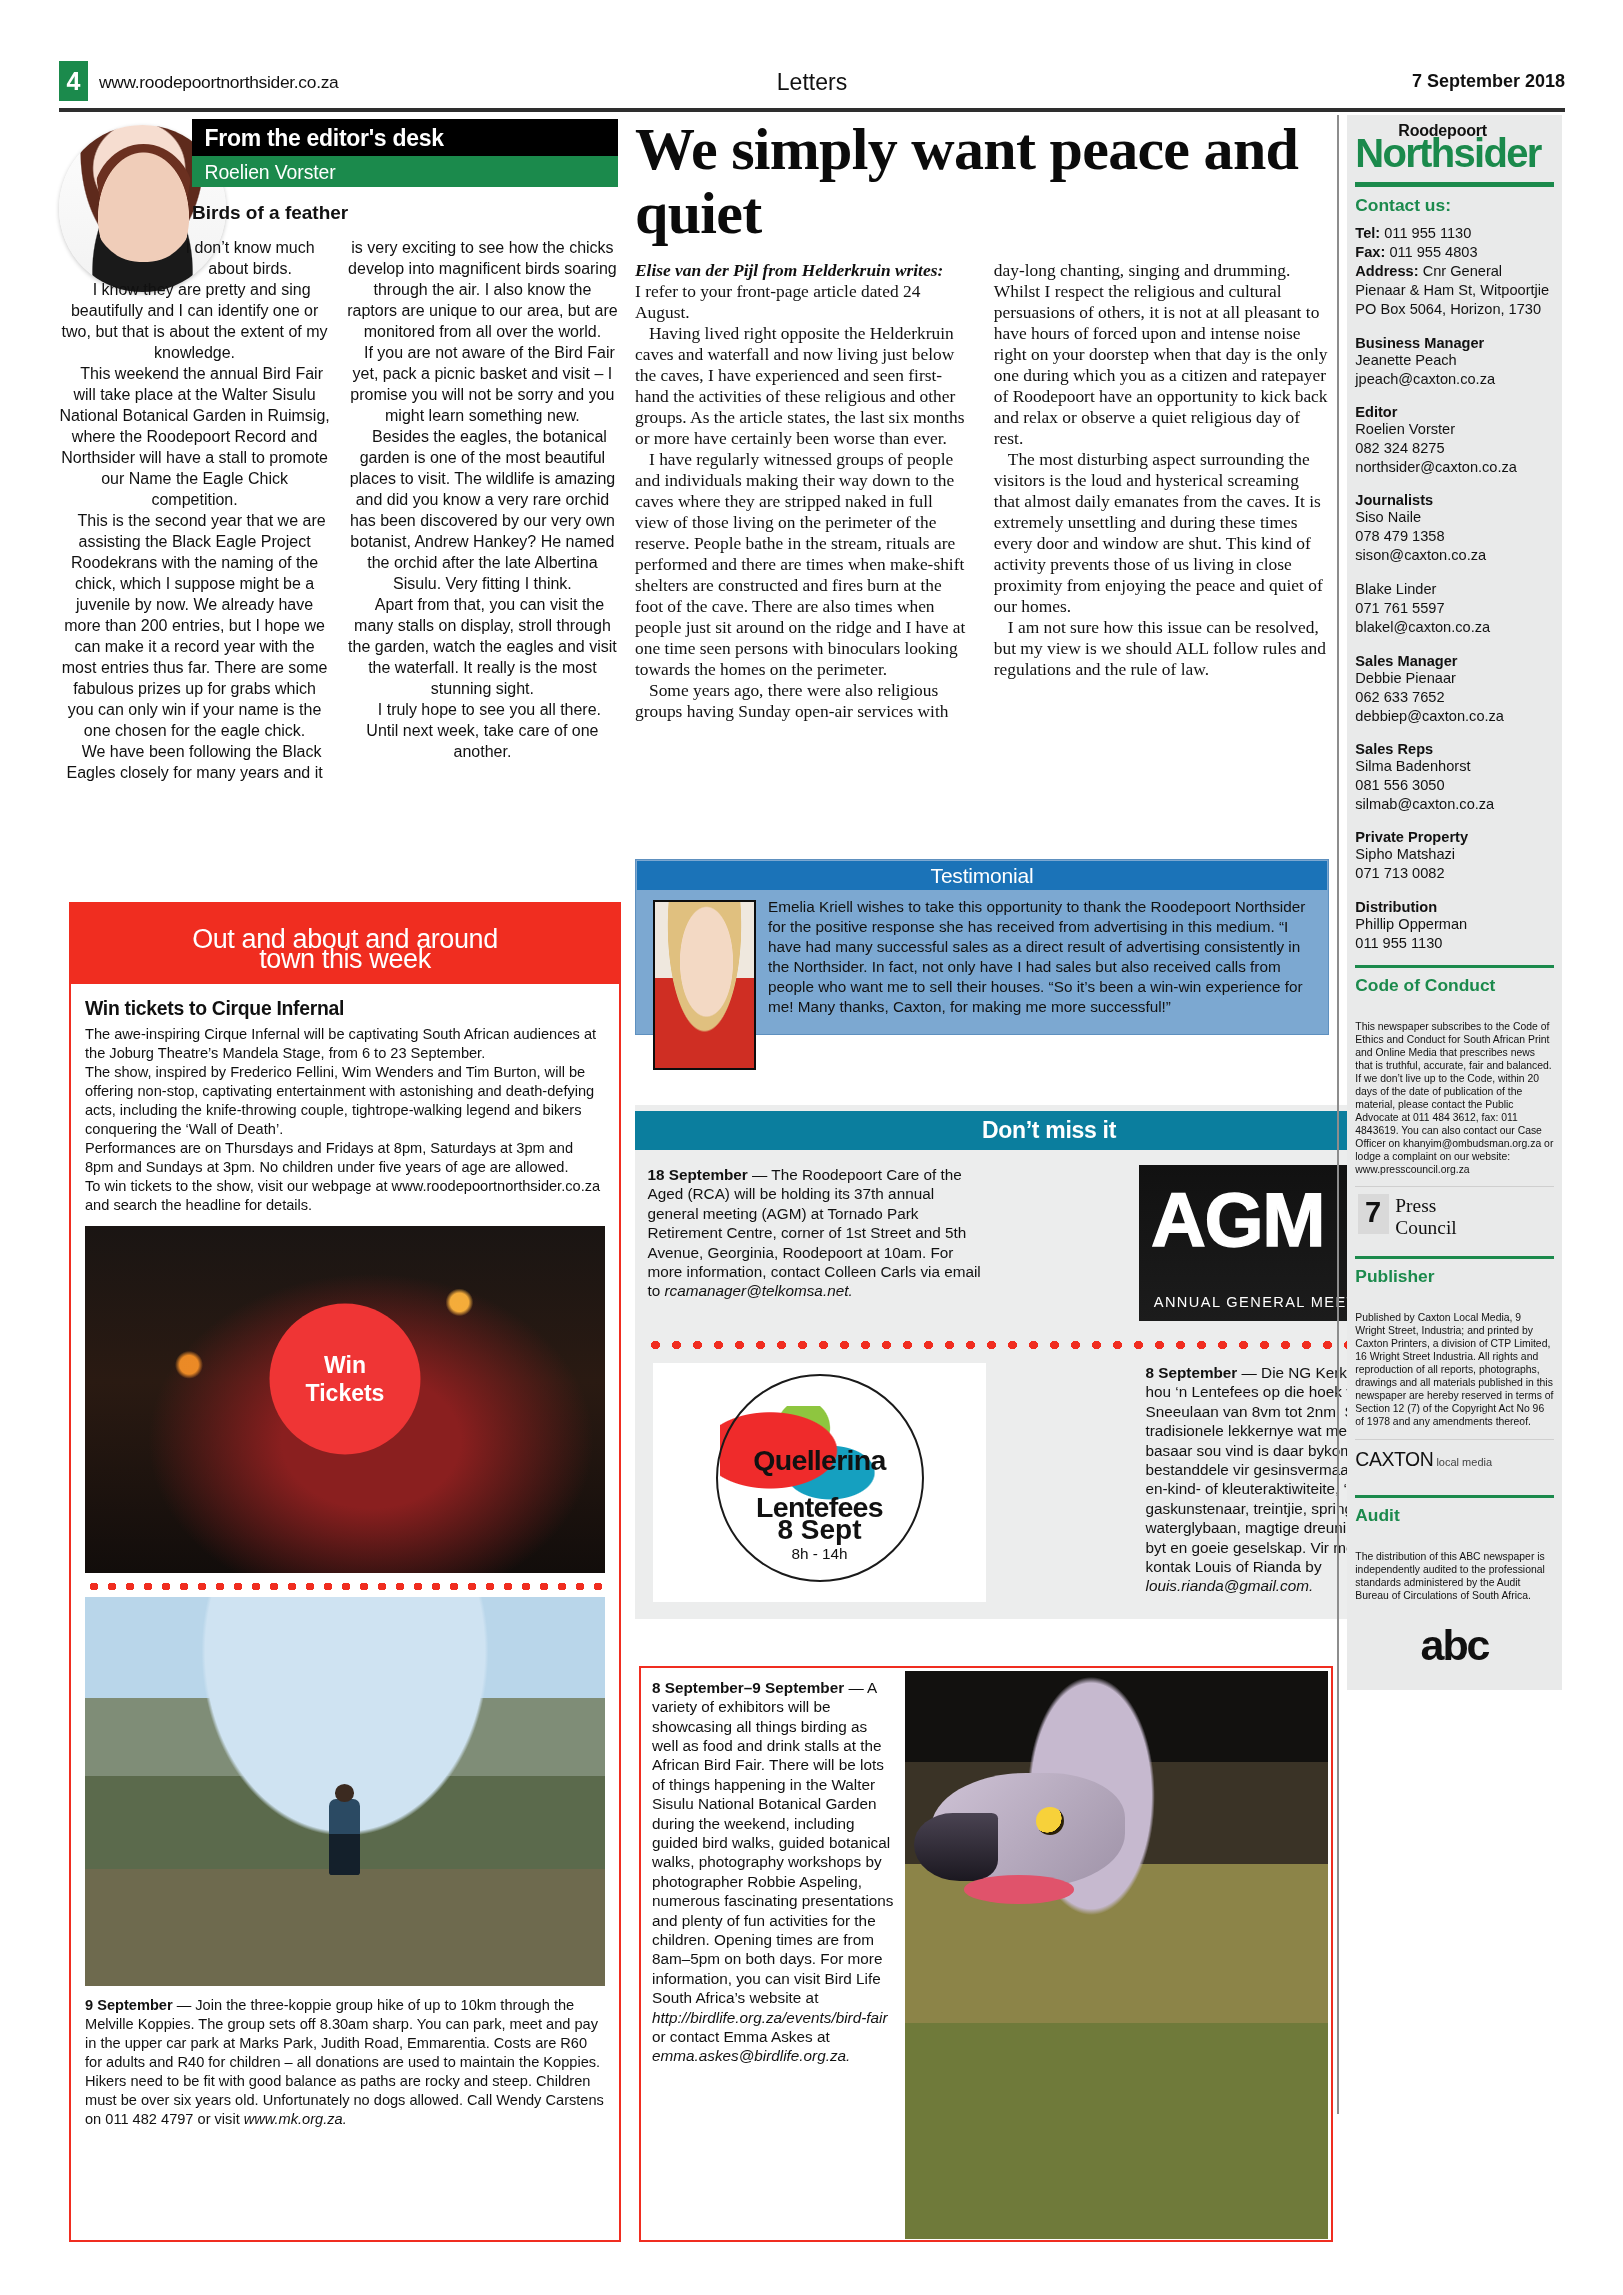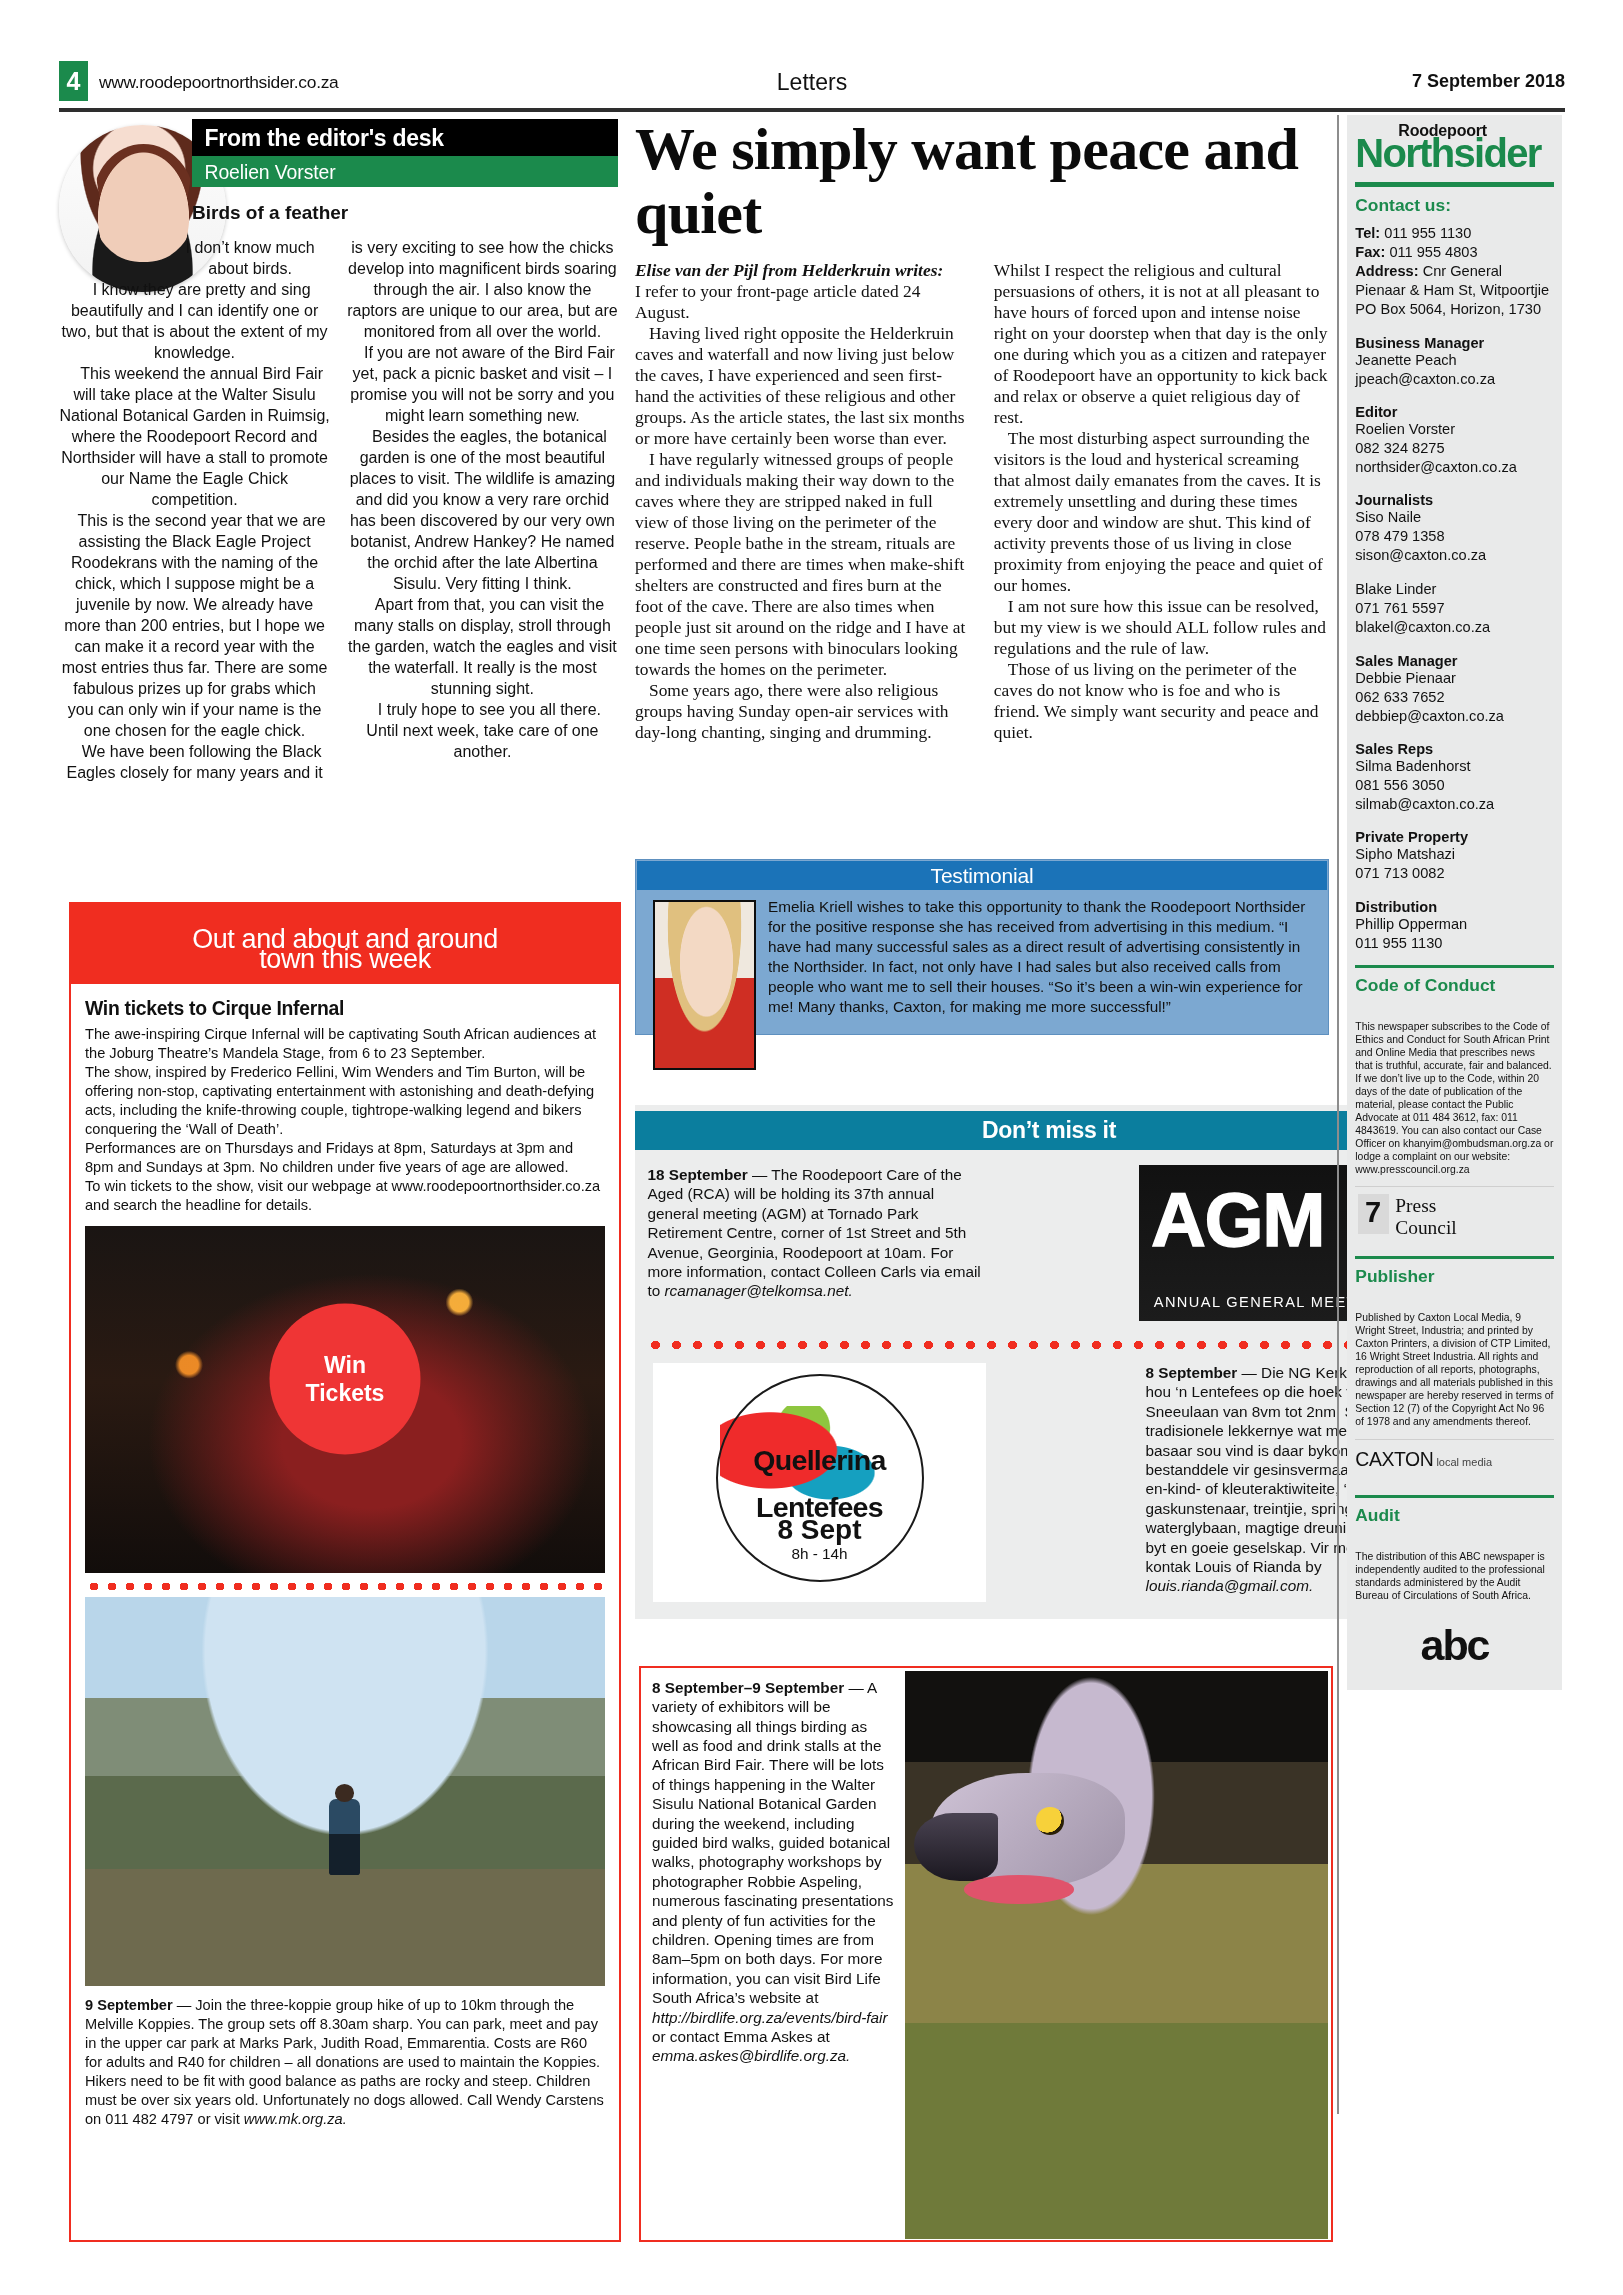--- a/index.html
+++ b/index.html
@@ -362,21 +362,20 @@
   <div class="col-mid">
     <div class="headline">We simply want peace and quiet</div>
     <div class="art-cols">
       <p class="byline">Elise van der Pijl from Helderkruin writes:</p>
       <p>I refer to your front-page article dated 24 August.</p>
       <p class="ind">Having lived right opposite the Helderkruin caves and waterfall and now living just below the caves, I have experienced and seen first-hand the activities of these religious and other groups. As the article states, the last six months or more have certainly been worse than ever.</p>
       <p class="ind">I have regularly witnessed groups of people and individuals making their way down to the caves where they are stripped naked in full view of those living on the perimeter of the reserve. People bathe in the stream, rituals are performed and there are times when make-shift shelters are constructed and fires burn at the foot of the cave. There are also times when people just sit around on the ridge and I have at one time seen persons with binoculars looking towards the homes on the perimeter.</p>
       <p class="ind">Some years ago, there were also religious groups having Sunday open-air services with day-long chanting, singing and drumming. Whilst I respect the religious and cultural persuasions of others, it is not at all pleasant to have hours of forced upon and intense noise right on your doorstep when that day is the only one during which you as a citizen and ratepayer of Roodepoort have an opportunity to kick back and relax or observe a quiet religious day of rest.</p>
       <p class="ind">The most disturbing aspect surrounding the visitors is the loud and hysterical screaming that almost daily emanates from the caves. It is extremely unsettling and during these times every door and window are shut. This kind of activity prevents those of us living in close proximity from enjoying the peace and quiet of our homes.</p>
       <p class="ind">I am not sure how this issue can be resolved, but my view is we should ALL follow rules and regulations and the rule of law.</p>
-      <p class="ind">Those of us living on the perimeter of the caves do not know who is foe and who is friend. We simply want security and peace and quiet.</p>
     </div>
   </div>
 
   <div class="testimonial">
     <div class="testimonial-head">
       <span>Testimonial</span>
     </div>
     <div class="testi-photo"></div>
     <div class="testi-text">Emelia Kriell wishes to take this opportunity to thank the Roodepoort Northsider for the positive response she has received from advertising in this medium. “I have had many successful sales as a direct result of advertising consistently in the Northsider. In fact, not only have I had sales but also received calls from people who want me to sell their houses. “So it’s been a win-win experience for me! Many thanks, Caxton, for making me more successful!”</div>
   </div>

